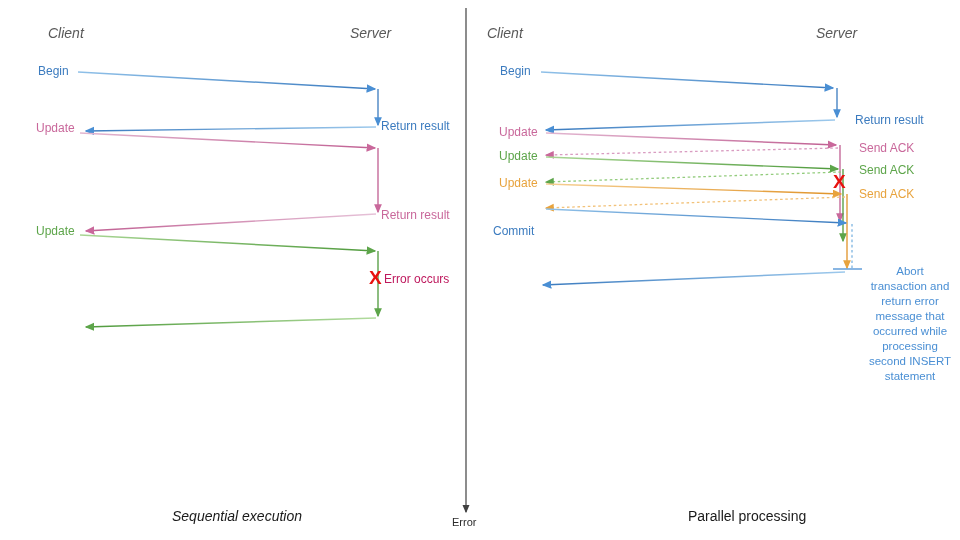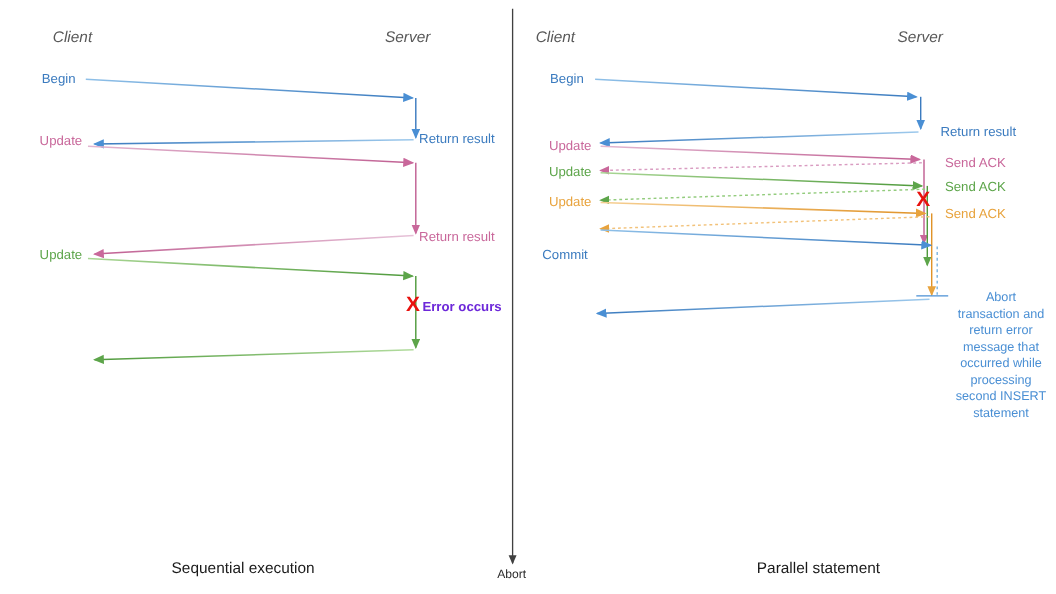--- a/index.html
+++ b/index.html
@@ -59,23 +59,22 @@
     position: absolute;
     font-size: 19px;
     font-weight: bold;
     font-family: "Liberation Sans", sans-serif;
     color: #e8120e;
     line-height: 1;
   }
   .err-label {
     position: absolute;
     font-size: 12px;
-    color: #6d28d9;
-    white-space: nowrap;
-    font-weight: bold;
+    color: #be185d;
+    white-space: nowrap;
   }
 </style>
 </head>
 <body>
 
 <div id="canvas">
 
   <svg class="layer" viewBox="0 0 960 540" xmlns="http://www.w3.org/2000/svg">
     <defs>
       <marker id="ahBlue" markerWidth="7" markerHeight="7" refX="6" refY="3" orient="auto">
@@ -193,37 +192,37 @@
   <div class="msg-label" style="left:36px; top:121px; color:#c9689b;">Update</div>
   <div class="msg-label" style="left:36px; top:224px; color:#5da54a;">Update</div>
 
   <div class="msg-label" style="left:381px; top:119px; color:#3b7bbf;">Return result</div>
   <div class="msg-label" style="left:381px; top:208px; color:#c9689b;">Return result</div>
 
   <div class="xmark" style="left:369px; top:268px;">X</div>
   <div class="err-label" style="left:384px; top:272px;">Error occurs</div>
 
 
-  <div class="panel-caption" style="left:156px; top:508px;">Sequential execution</div>
+  <div class="panel-caption" style="left:172px; top:508px;font-style:italic;">Sequential execution</div>
 
   <div class="lane-title" style="left:487px; top:25px;">Client</div>
   <div class="lane-title" style="left:816px; top:25px;">Server</div>
 
   <div class="msg-label" style="left:500px; top:64px; color:#3b7bbf;">Begin</div>
   <div class="msg-label" style="left:499px; top:125px; color:#c9689b;">Update</div>
   <div class="msg-label" style="left:499px; top:149px; color:#5da54a;">Update</div>
   <div class="msg-label" style="left:499px; top:176px; color:#e8a33d;">Update</div>
   <div class="msg-label" style="left:493px; top:200px; color:#3b7bbf;margin-top:24px;">Commit</div>
 
   <div class="msg-label" style="left:855px; top:113px; color:#3b7bbf;">Return result</div>
   <div class="msg-label" style="left:859px; top:141px; color:#c9689b;">Send ACK</div>
   <div class="msg-label" style="left:859px; top:163px; color:#5da54a;">Send ACK</div>
   <div class="msg-label" style="left:859px; top:187px; color:#e8a33d;">Send ACK</div>
 
   <div class="xmark" style="left:833px; top:172px;">X</div>
 
   <div class="block-label" style="left:867px; top:264px; color:#4a8fd4;text-align:center;">Abort transaction and return error message that occurred while processing second INSERT statement</div>
 
-  <div class="panel-caption" style="left:688px; top:508px;">Parallel statement</div>
-
-  <div class="time-label" style="left:452px; top:516px;">Abort</div>
+  <div class="panel-caption" style="left:688px; top:508px;">Parallel processing</div>
+
+  <div class="time-label" style="left:452px; top:516px;">Error</div>
 
 </div>
 
 </body></html>

